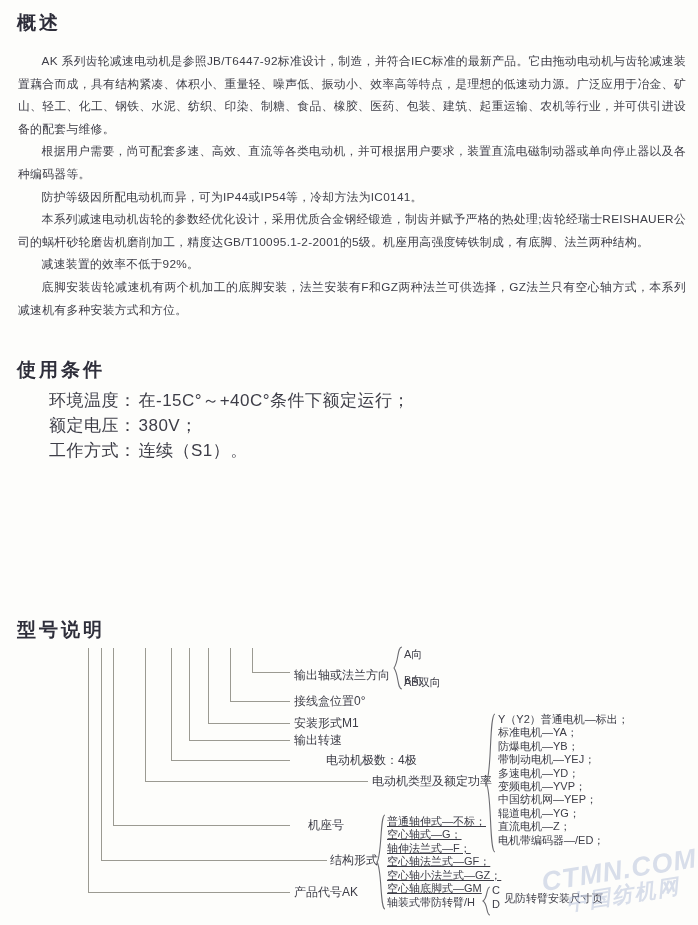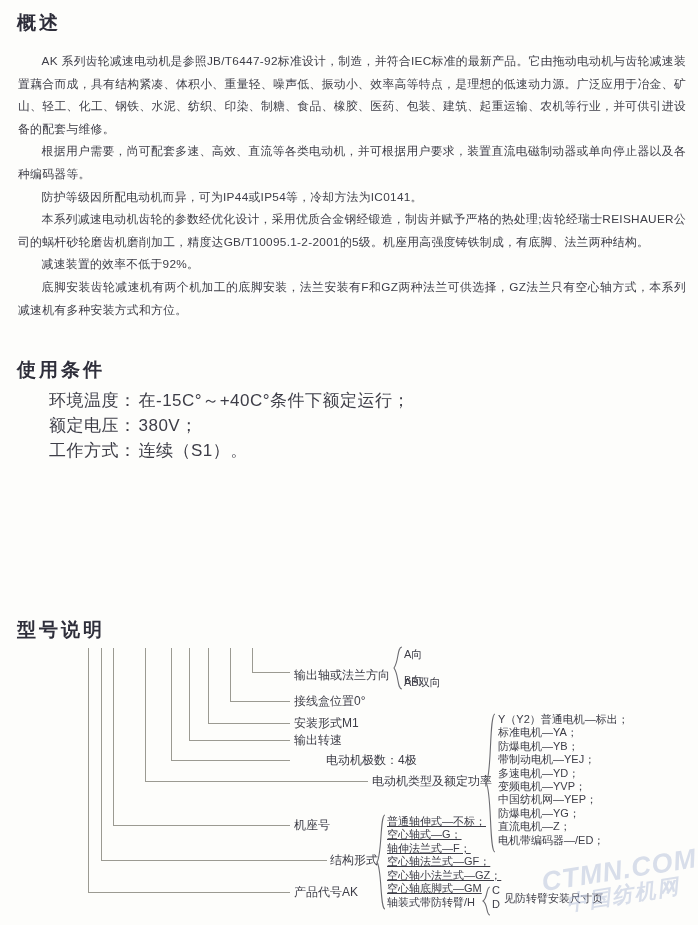--- a/index.html
+++ b/index.html
@@ -117,26 +117,26 @@
       <path d="M11,1 C5,1 8,63 2,70 C8,77 5,139 11,139"></path>
     </svg>
     <div class="optlist small" style="left:498px;top:93px;">
       <div>Y（Y2）普通电机—标出；</div>
       <div>标准电机—YA；</div>
       <div>防爆电机—YB；</div>
       <div>带制动电机—YEJ；</div>
       <div>多速电机—YD；</div>
       <div>变频电机—YVP；</div>
       <div>中国纺机网—YEP；</div>
-      <div>防爆电机—YG；</div>
+      <div>辊道电机—YG；</div>
       <div>直流电机—Z；</div>
       <div>电机带编码器—/ED；</div>
     </div>
 
-    <div class="dlabel" style="left:294px;top:197px;">机座号</div>
+    <div class="dlabel" style="left:308px;top:197px;">机座号</div>
 
     <div class="dlabel" style="left:330px;top:232px;">结构形式</div>
     <svg class="brace" style="left:375px;top:194px;" width="10" height="96" viewBox="0 0 10 96">
       <path d="M10,1 C5,1 7,41 2,48 C7,55 5,95 10,95"></path>
     </svg>
     <div class="optlist small" style="left:387px;top:195px;text-decoration:underline;">
       <div>普通轴伸式—不标；</div>
       <div>空心轴式—G；</div>
       <div>轴伸法兰式—F；</div>
       <div>空心轴法兰式—GF；</div>

